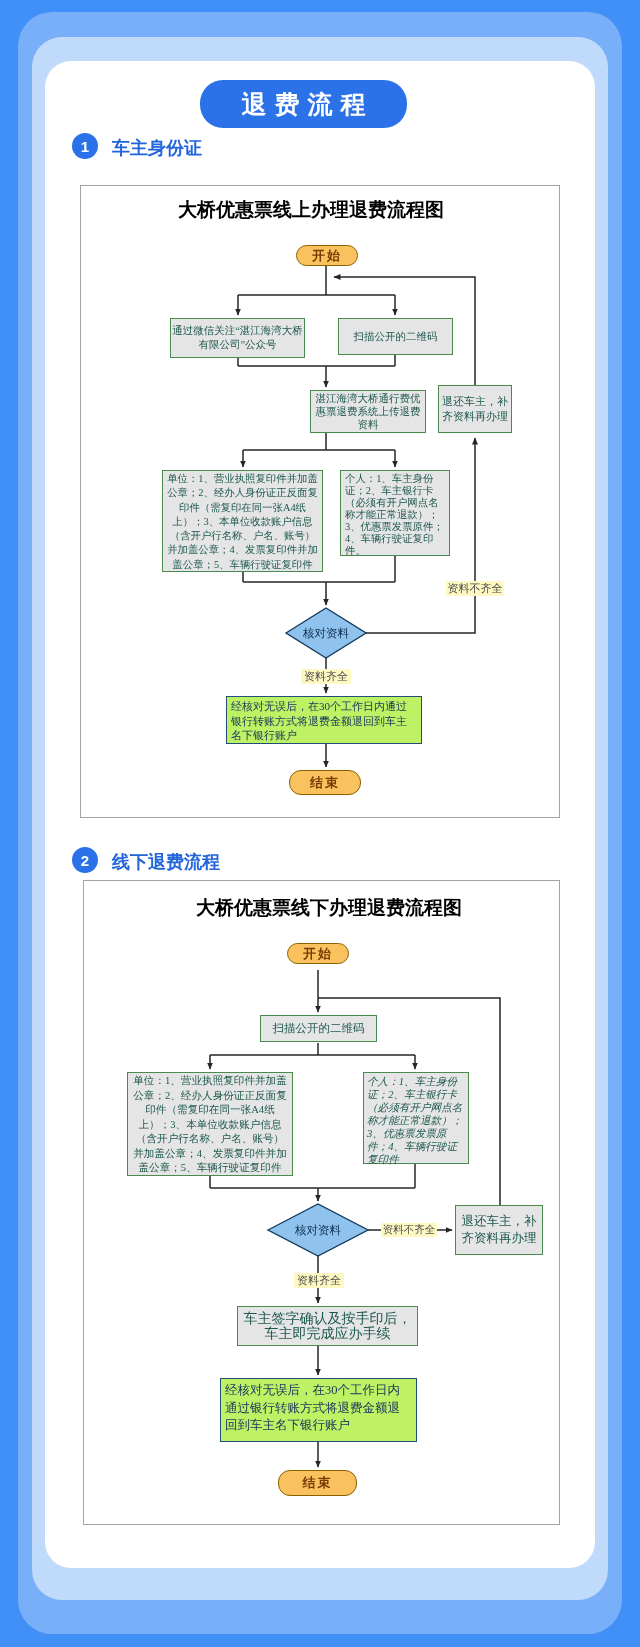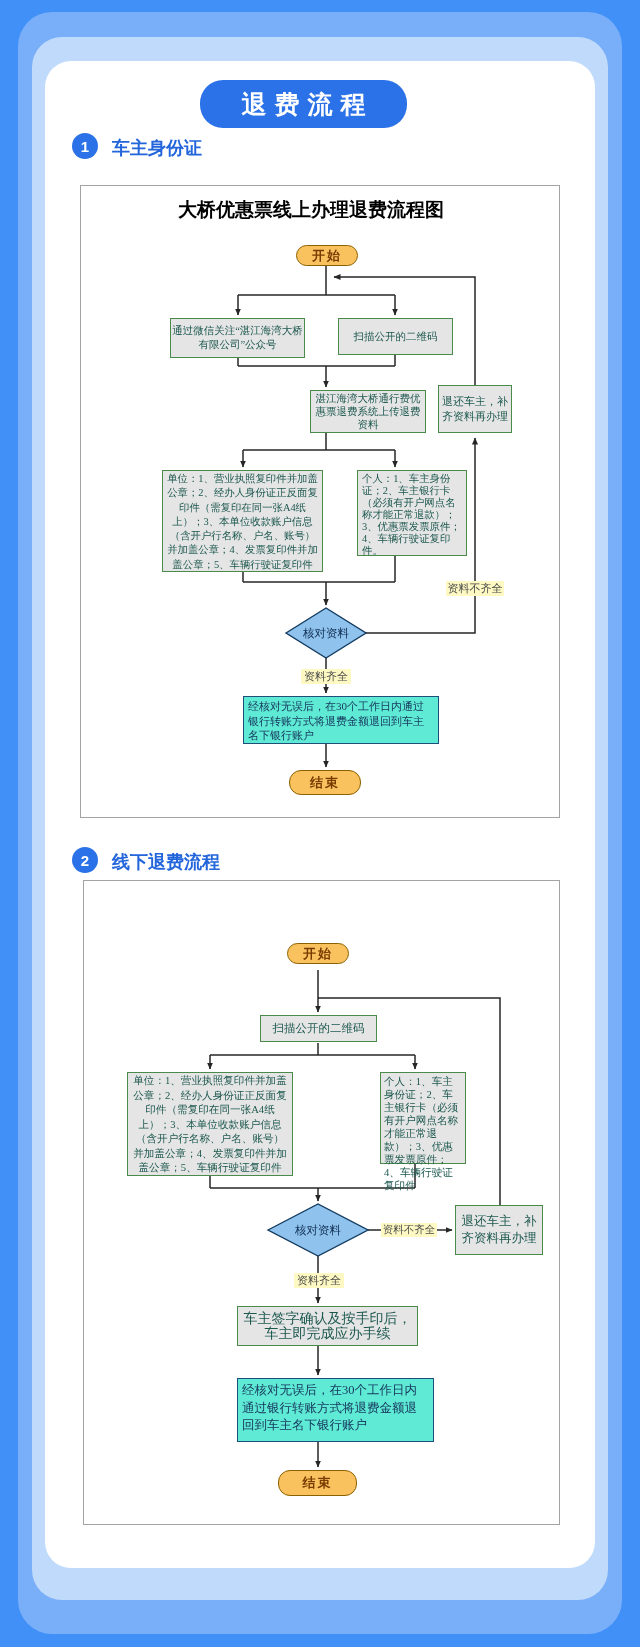--- a/index.html
+++ b/index.html
@@ -20,22 +20,22 @@
       display:flex;align-items:center;justify-content:center;}
   .sec-label{font-family:"Liberation Sans",sans-serif;font-weight:bold;font-size:18px;color:#2365DA;white-space:nowrap;}
   
   .frame{background:#fff;border:1px solid #A3A3A3;}
   .chart-title{font-weight:bold;font-size:19px;color:#000;white-space:nowrap;}
   
   .node{z-index:6;display:flex;align-items:center;justify-content:center;text-align:center;}
   .terminator{background:#FAC25E;border:1.6px solid #8A6100;border-radius:12px;
       color:#7A3B00;font-weight:bold;font-size:13px;letter-spacing:2px;}
   .green{background:#e5e5e5;border:1.2px solid #4A8A4A;color:#1C584E;}
-  .blue{background:#5eead4;border:1.3px solid #1F4E79;color:#16365C;}
-  .left-text{display:block;text-align:left;margin-left:17px;}
+  .blue{background:#bef264;border:1.3px solid #1F4E79;color:#16365C;}
+  .left-text{display:block;text-align:left;}
   .center-text{display:block;text-align:center;}
   .diamond-label{z-index:7;color:#0F2D52;font-size:11.5px;text-align:center;}
   .flow-label{z-index:7;background:#fef9c3;color:#4A4A4A;font-size:11px;text-align:center;white-space:nowrap;}
   #connectors{position:absolute;left:0;top:0;z-index:5;pointer-events:none;}
 </style>
 </head>
 <body>
 
 <div id="page">
   <div class="abs" id="bg-outer"></div>
@@ -61,25 +61,26 @@
   <div class="abs flow-label" style="left:446px;top:581px;width:58px;">资料不齐全</div>
   <div class="abs flow-label" style="left:301px;top:669px;width:50px;">资料齐全</div>
   <div class="abs node green" style="left:438px;top:385px;width:74px;height:48px;font-size:11px;line-height:15px;padding:2px;">退还车主，补齐资料再办理</div>
   <div class="abs node blue left-text" style="left:226px;top:696px;width:196px;height:48px;font-size:11px;line-height:14.7px;padding:2px 4px;">经核对无误后，在30个工作日内通过银行转账方式将退费金额退回到车主名下银行账户</div>
   <div class="abs node terminator" style="left:289px;top:770px;width:72px;height:25px;">结束</div>
 
   <div class="abs sec-badge" style="left:72px;top:847px;">2</div>
   <div class="abs sec-label" style="left:112px;top:850px;">线下退费流程</div>
 
   <div class="abs frame" style="left:83px;top:880px;width:477px;height:645px;"></div>
+  <div class="abs chart-title" style="left:196px;top:895px;">大桥优惠票线下办理退费流程图</div>
 
   <div class="abs node terminator" style="left:287px;top:943px;width:62px;height:21px;">开始</div>
   <div class="abs node green" style="left:260px;top:1015px;width:117px;height:27px;font-size:11.5px;">扫描公开的二维码</div>
   <div class="abs node green center-text" style="left:127px;top:1072px;width:166px;height:104px;font-size:10.6px;line-height:14.5px;padding:1px 3px;">单位：1、营业执照复印件并加盖公章；2、经办人身份证正反面复印件（需复印在同一张A4纸上）；3、本单位收款账户信息（含开户行名称、户名、账号）并加盖公章；4、发票复印件并加盖公章；5、车辆行驶证复印件</div>
-  <div class="abs node green left-text" style="left:363px;top:1072px;width:86px;height:92px;font-size:10.6px;line-height:13px;padding:2px 3px;">个人：1、车主身份证；2、车主银行卡（必须有开户网点名称才能正常退款）；3、优惠票发票原件；4、车辆行驶证复印件</div>
+  <div class="abs node green left-text" style="left:363px;top:1072px;width:106px;height:92px;font-size:10.6px;line-height:13px;padding:2px 3px;font-style:italic;">个人：1、车主身份证；2、车主银行卡（必须有开户网点名称才能正常退款）；3、优惠票发票原件；4、车辆行驶证复印件</div>
   <div class="abs diamond-label" style="left:268px;top:1223px;width:100px;">核对资料</div>
   <div class="abs flow-label" style="left:381px;top:1223px;width:56px;font-size:10.5px;">资料不齐全</div>
   <div class="abs flow-label" style="left:294px;top:1273px;width:50px;">资料齐全</div>
   <div class="abs node green" style="left:455px;top:1205px;width:88px;height:50px;font-size:12.5px;line-height:17px;padding:2px;">退还车主，补齐资料再办理</div>
   <div class="abs node green" style="left:237px;top:1306px;width:181px;height:40px;font-size:14px;line-height:15.5px;padding:2px;">车主签字确认及按手印后，车主即完成应办手续</div>
   <div class="abs node blue left-text" style="left:220px;top:1378px;width:197px;height:64px;font-size:12.5px;line-height:17.5px;padding:3px 4px;">经核对无误后，在30个工作日内通过银行转账方式将退费金额退回到车主名下银行账户</div>
   <div class="abs node terminator" style="left:278px;top:1470px;width:79px;height:26px;">结束</div>
 
   <svg id="connectors" width="640" height="1647">
     <defs>

